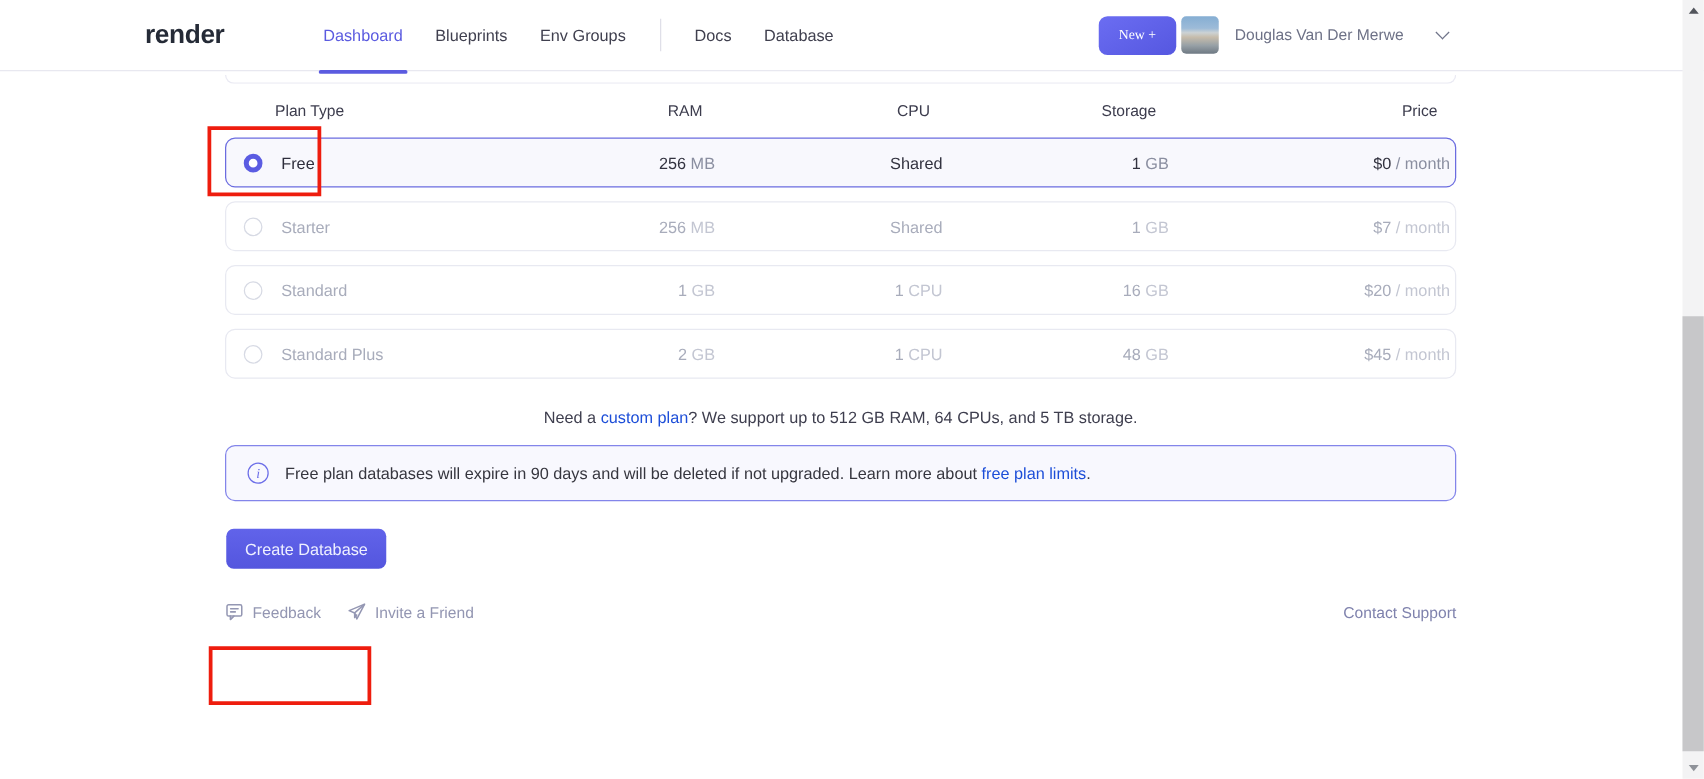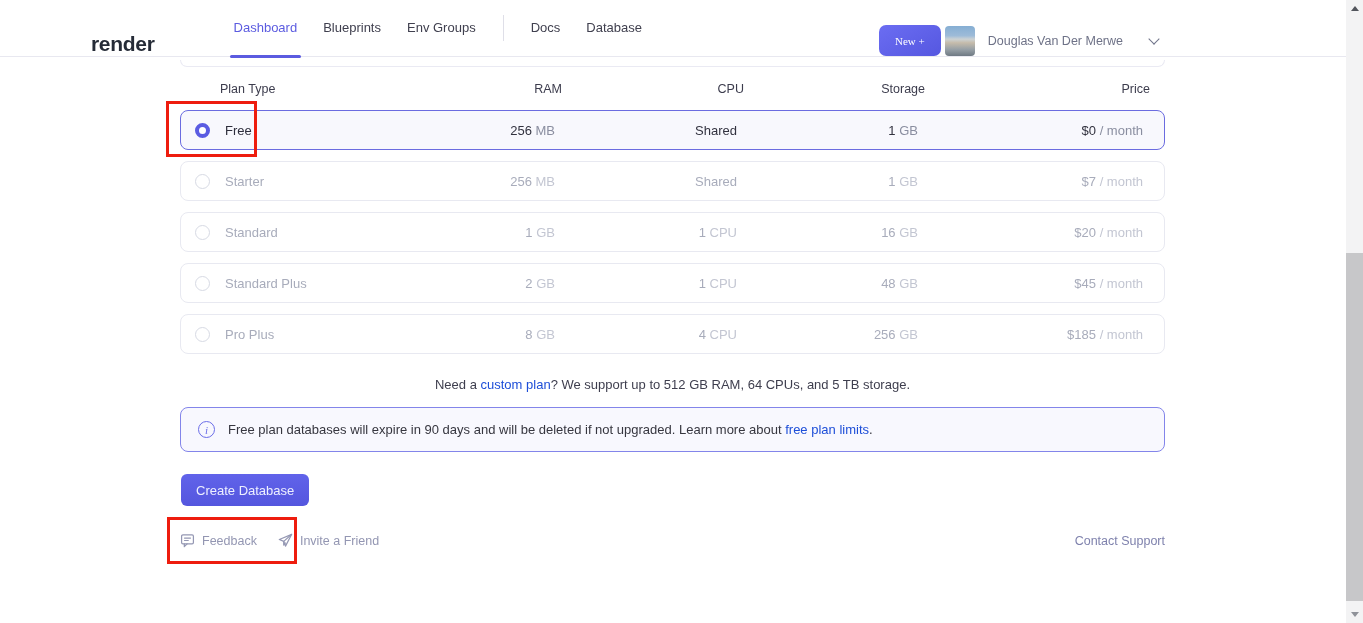--- a/index.html
+++ b/index.html
@@ -10,22 +10,22 @@
     position: relative;
     overflow: hidden;
     color: #33333f;
   }
 
   
   .nav {
     height: 57px;
     border-bottom: 1px solid #e8e8f0;
     display: flex;
-    align-items: flex-end;
-    padding-left: 91px;
+    align-items: center;
+    padding-left: 116px;
     position: relative;
     background: #fff;
   }
   .logo {
     font-size: 21px;
     font-weight: 700;
     color: #252b37;
     letter-spacing: -0.3px;
     margin-right: 66px;
     cursor: pointer;
@@ -116,21 +116,21 @@
     color: #3c3c4d;
   }
   .table-head .h-first { padding-left: 25px; }
   .h-right { text-align: right; }
 
   .plan-row {
     height: 40px;
     border: 1px solid #e8e9f1;
     border-radius: 8px;
     margin-bottom: 11px;
-    padding: 0 21px 0 14px;
+    padding: 0 4px 0 14px;
     background: #ffffff;
     font-size: 13px;
     cursor: pointer;
   }
   .plan-row.selected { background: #f8f8fd; border-color: #6b6ce0; }
   .plan-cell { display: flex; align-items: center; gap: 15px; }
   .radio {
     width: 15px; height: 15px;
     border-radius: 50%;
     border: 1.5px solid #d7dae4;
@@ -313,30 +313,20 @@
       <span class="radio"></span>
       <span class="plan-name">Standard Plus</span>
     </div>
     <div class="num-cell"><span class="val">2</span><span class="unit"> GB</span></div>
     <div class="num-cell"><span class="val">1</span><span class="unit"> CPU</span></div>
     <div class="num-cell"><span class="val">48</span><span class="unit"> GB</span></div>
     <div class="num-cell"><span class="val">$45</span><span class="unit"> / month</span></div>
   </div>
 
 
-  <div class="plan-row grid-cols">
-    <div class="plan-cell">
-      <span class="radio"></span>
-      <span class="plan-name">Pro Plus</span>
-    </div>
-    <div class="num-cell"><span class="val">8</span><span class="unit"> GB</span></div>
-    <div class="num-cell"><span class="val">4</span><span class="unit"> CPU</span></div>
-    <div class="num-cell"><span class="val">256</span><span class="unit"> GB</span></div>
-    <div class="num-cell"><span class="val">$185</span><span class="unit"> / month</span></div>
-  </div>
 </div>
 
   <div class="custom-line">
     <span>Need a </span><a class="link">custom plan</a><span>? We support up to 512 GB RAM, 64 CPUs, and 5 TB storage.</span>
   </div>
 
   <div class="banner">
     <span class="info-icon">i</span>
     <span><span>Free plan databases will expire in 90 days and will be deleted if not upgraded. Learn more about </span><a class="link">free plan limits</a><span>.</span></span>
   </div>

